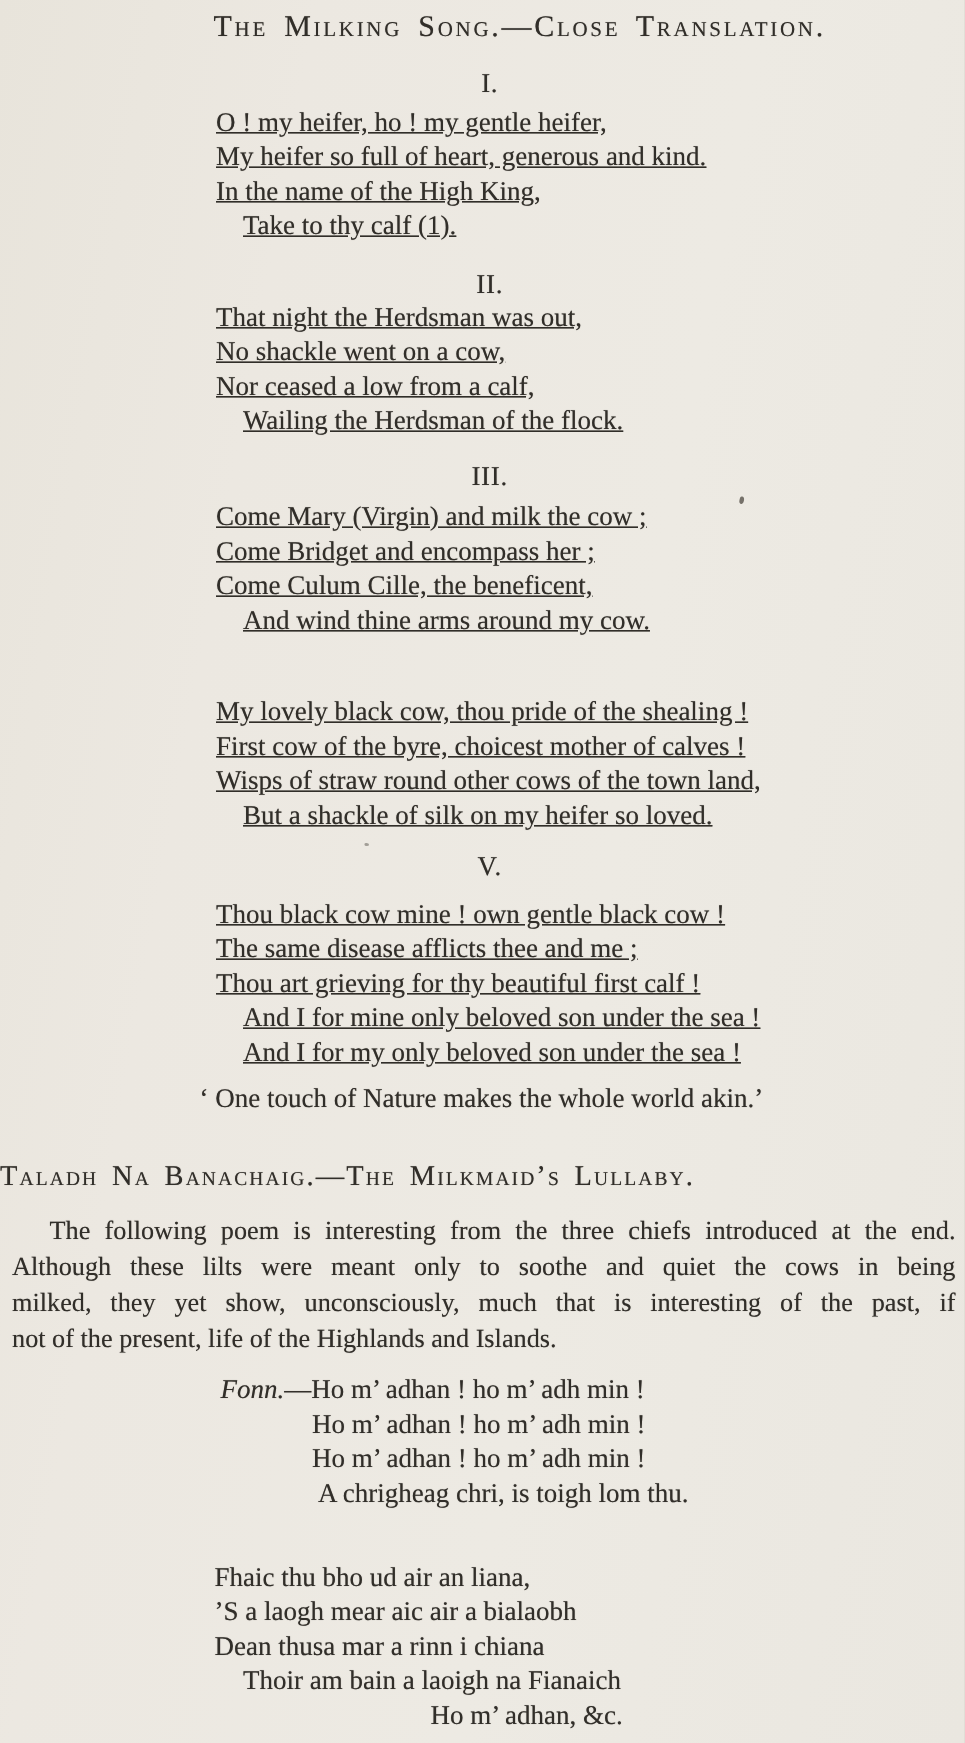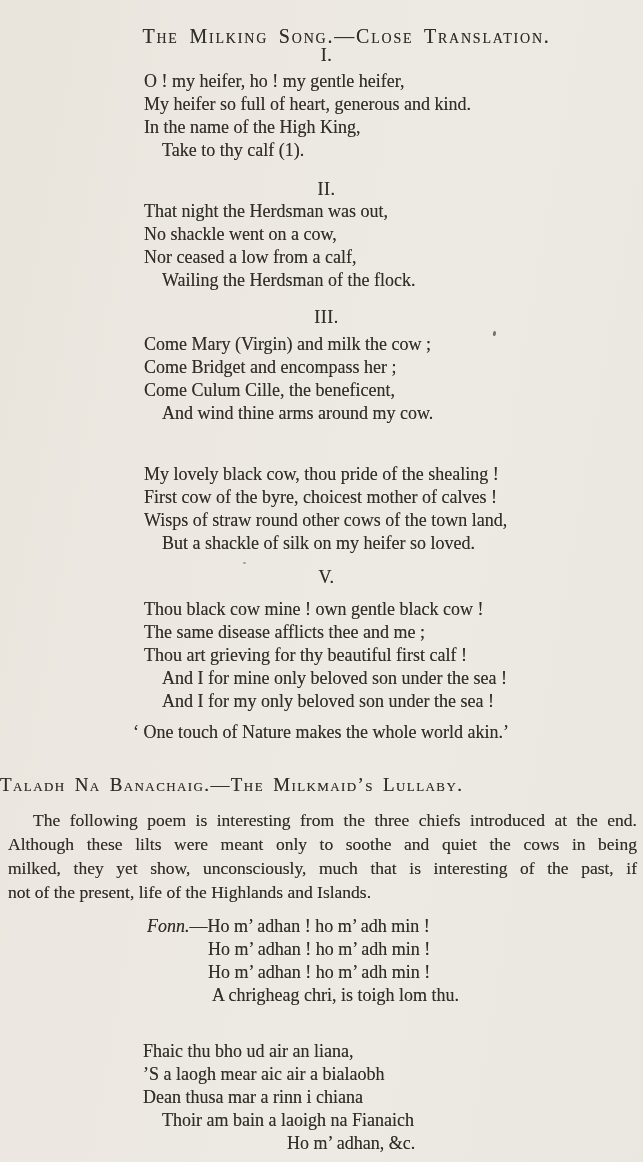--- a/index.html
+++ b/index.html
@@ -9,37 +9,37 @@
     width:643px;height:1162px;
     margin:0 auto;
     background:linear-gradient(100deg,#e8e4db 0%,#ece8e1 25%,#edeae3 60%,#eae7e0 100%);
     font-family:"Liberation Serif", serif;
     color:#312e29;
     overflow:hidden;
     text-shadow:0 0 0.5px rgba(49,46,41,0.55);
   }
   .abs{position:absolute;}
   .page-title{
-    top:24px;left:50px;right:0;text-align:center;
+    top:6px;left:50px;right:0;text-align:center;
     font-variant:small-caps;
     font-size:20px;line-height:24px;
     letter-spacing:1.8px;word-spacing:4px;
   }
   .section-heading{
     top:773px;left:0;right:0;text-align:left;
     font-variant:small-caps;
     font-size:19px;line-height:23px;
     letter-spacing:1.4px;word-spacing:3px;
   }
   .numeral{
     left:10px;right:0;text-align:center;
     font-size:18px;line-height:23px;letter-spacing:0.5px;
   }
   .stanza{left:144px;font-size:18px;line-height:23px;}
-  .stanza .line{white-space:nowrap;}
+  .stanza .line{white-space:nowrap;text-decoration:underline;}
   .ind-1{padding-left:18px;}
   .ind-2{padding-left:19px;}
   .ind-big{padding-left:144px;}
   .quote{top:721px;left:133px;font-size:18px;line-height:23px;white-space:nowrap;}
   .paragraph{top:808px;left:8px;width:629px;font-size:17.5px;line-height:24px;}
   .para-line{text-align:justify;text-align-last:justify;}
   .para-line.first{padding-left:25px;}
   .para-line.last{text-align:left;text-align-last:left;}
   .fonn{top:915px;left:147px;font-size:18px;line-height:23px;}
   .fonn .line{white-space:nowrap;}

